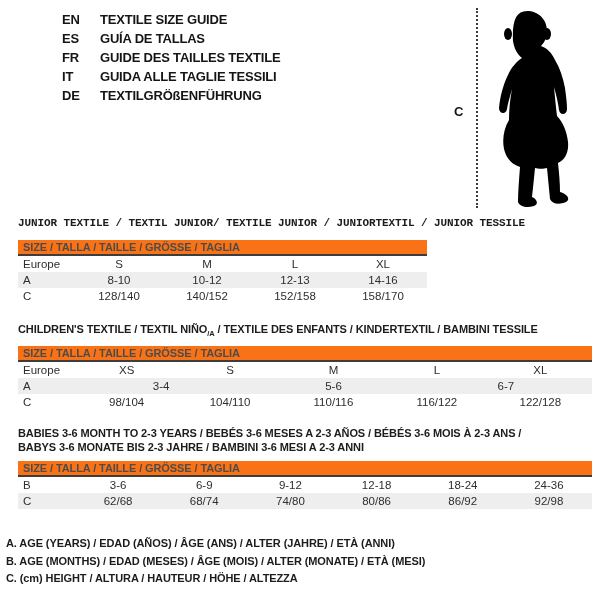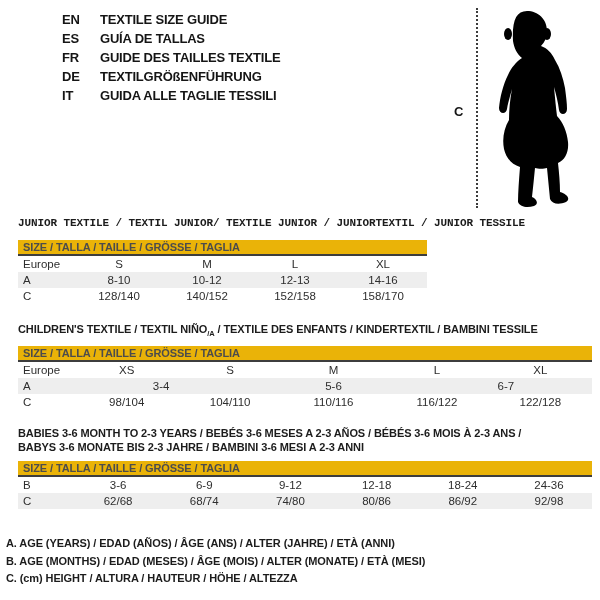--- a/index.html
+++ b/index.html
@@ -12,23 +12,23 @@
   .lang-row{display:flex;font-weight:bold;font-size:13px;line-height:19px;letter-spacing:-0.2px;color:#151515;}
   .lang-code{width:38px;}
   
   .height-line{position:absolute;left:476px;top:8px;height:200px;width:0;border-left:2px dotted #3b3b3b;}
   .fig-label{position:absolute;left:454px;top:104px;font-weight:bold;font-size:13px;color:#151515;}
   .baby-svg{position:absolute;left:484px;top:8px;}
   
   .sec-title{position:absolute;left:18px;font-size:11px;font-weight:bold;letter-spacing:-0.1px;color:#1c1c1c;line-height:14px;}
   
   .size-table{position:absolute;left:18px;}
-  .size-bar{height:14px;line-height:14px;background:#eab308;border-bottom:2px solid #3d3d3d;
+  .size-bar{height:14px;line-height:14px;background:#f97316;border-bottom:2px solid #3d3d3d;
     padding-left:5px;font-size:11px;font-weight:bold;color:#4c4c4c;letter-spacing:-0.1px;}
-  .t-row{display:flex;height:16px;line-height:16px;font-size:11.5px;color:#2e2e2e;}
+  .t-row{display:flex;height:16px;line-height:16px;font-size:11.5px;color:#2e2e2e;justify-content:flex-end;}
   .t-row .lbl{width:57px;padding-left:5px;box-sizing:border-box;}
   .t-row .c{flex:1;text-align:center;}
   .alt{background:#eeeeee;}
   
   .legend{position:absolute;left:6px;top:535px;}
   .legend-line{font-size:11px;font-weight:bold;line-height:17.5px;letter-spacing:-0.1px;color:#1c1c1c;}
   sub.nino{font-size:7.5px;}
 </style>
 </head>
 <body>
@@ -40,26 +40,26 @@
   </div>
   <div class="lang-row">
     <span class="lang-code">ES</span>
     <span>GUÍA DE TALLAS</span>
   </div>
   <div class="lang-row">
     <span class="lang-code">FR</span>
     <span>GUIDE DES TAILLES TEXTILE</span>
   </div>
   <div class="lang-row">
+    <span class="lang-code">IT</span>
+    <span>GUIDA ALLE TAGLIE TESSILI</span>
+  </div>
+  <div class="lang-row">
     <span class="lang-code">DE</span>
     <span>TEXTILGRÖßENFÜHRUNG</span>
-  </div>
-  <div class="lang-row">
-    <span class="lang-code">IT</span>
-    <span>GUIDA ALLE TAGLIE TESSILI</span>
   </div>
 </div>
 
 <div class="height-line"></div>
 <div class="fig-label">C</div>
 <svg class="baby-svg" width="112" height="202" viewBox="0 0 112 202">
   <g fill="#000000">
     <path d="M43 3 C54 3 63 11 63 23 C63 29 61 34 57 38 C63 40 68 45 71 52 C76 60 79 70 81 80 C82 88 83 95 83 101 C83 107 76 108 75 102 C74 94 72 86 70 79 C71 90 72 100 73 108 C79 114 83 124 84 134 C85 144 81 152 74 155 C75 164 76 175 76 184 C83 186 87 191 82 194 C75 197 68 196 66 191 C65 181 64 170 63 160 C60 161 54 161 51 160 C50 170 49 180 48 189 C53 191 55 196 50 198 C43 200 36 199 34 194 C34 184 35 172 36 159 C28 157 22 150 20 141 C18 131 20 120 25 112 C25 102 26 91 28 81 C26 88 24 95 23 101 C22 107 15 106 15 100 C16 89 19 77 24 67 C27 60 32 54 38 50 C33 46 30 40 29 33 C28 13 32 3 43 3 Z"></path>
     <ellipse cx="24" cy="26" rx="4" ry="6"></ellipse>
     <ellipse cx="63" cy="26" rx="4" ry="6"></ellipse>

